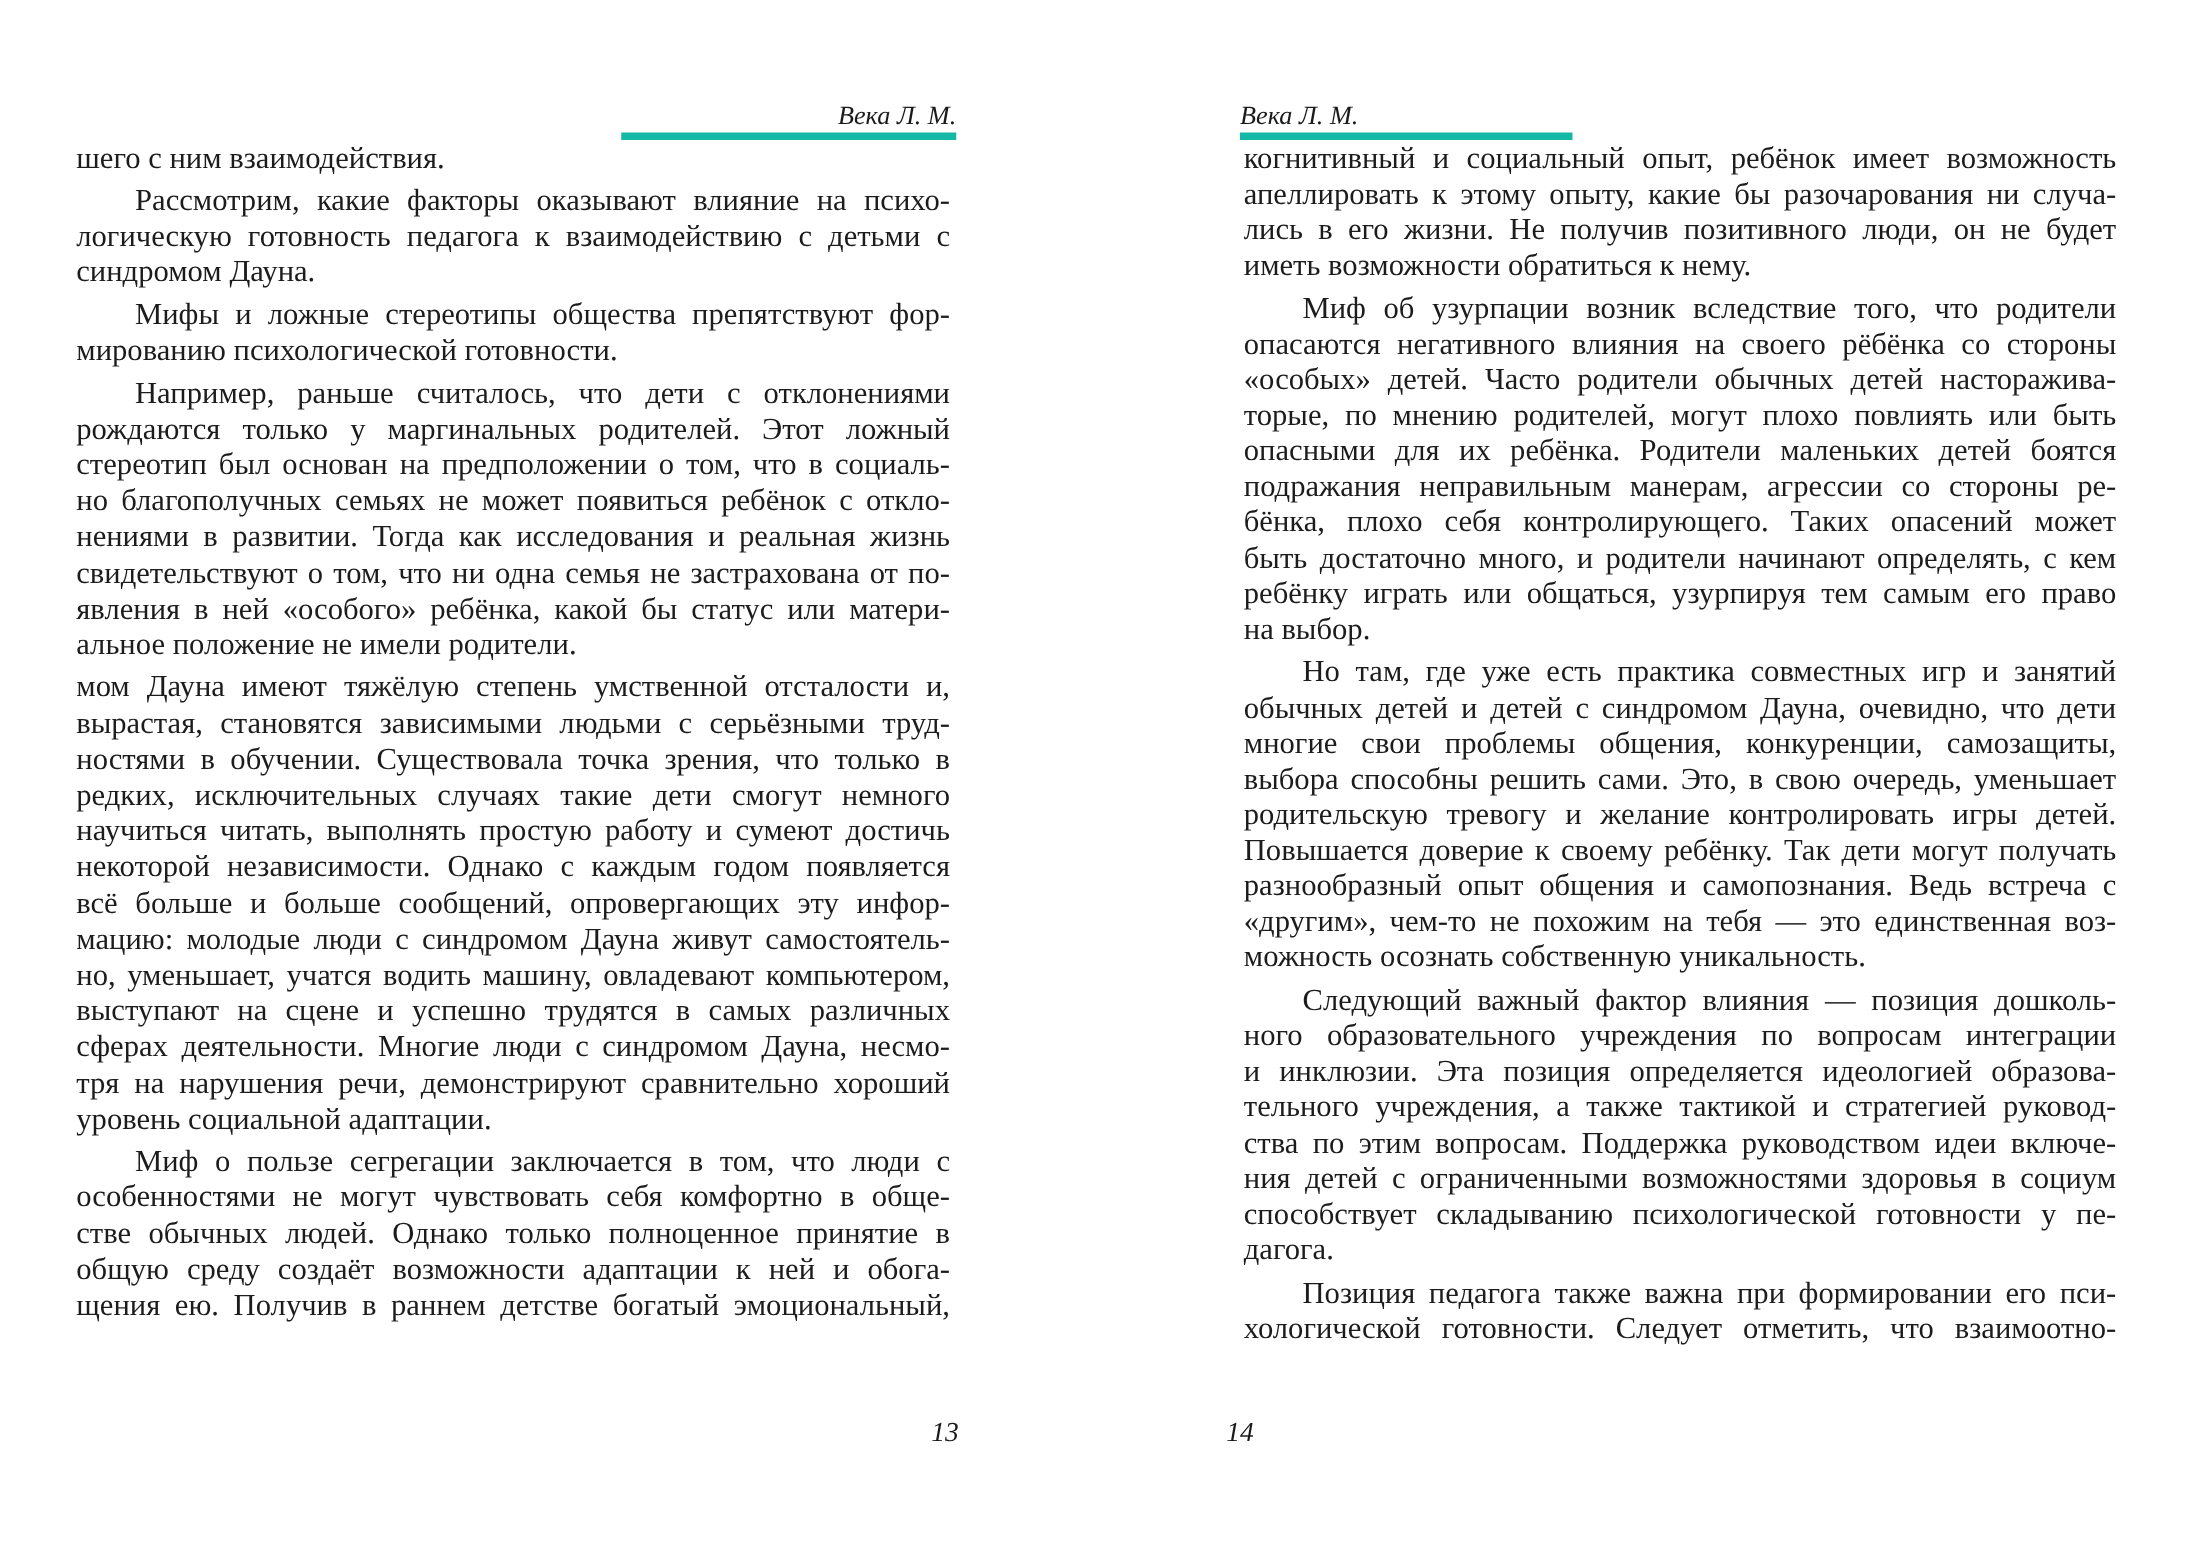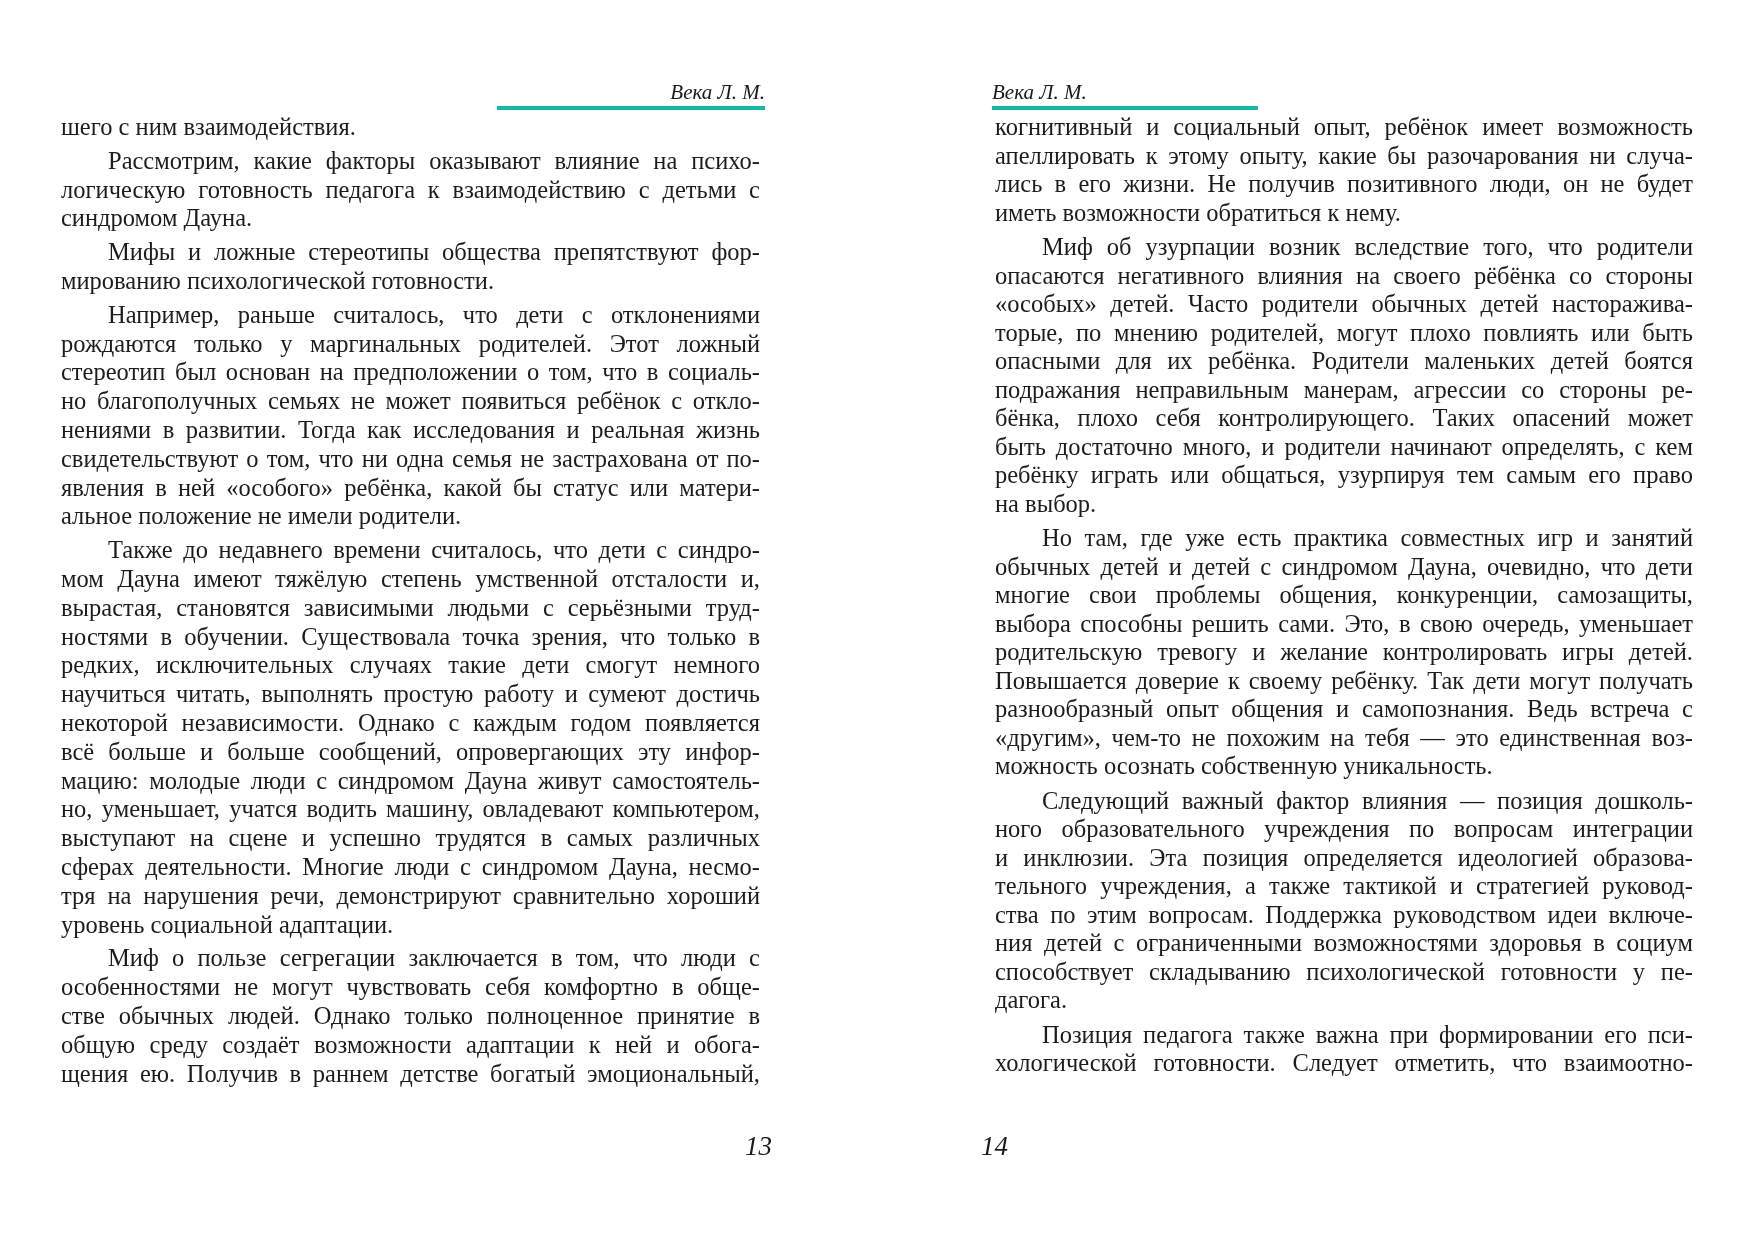--- a/index.html
+++ b/index.html
@@ -20,21 +20,21 @@
     top: 0;
     height: 1240px;
   }
   .page.left { left: 0; width: 877px; }
   .page.right { left: 877px; width: 877px; }
 
   .running-head {
     position: absolute;
     top: 80px;
     height: 26px;
-    border-bottom: 4px solid #14b8a6;
+    border-bottom: 6px solid #14b8a6;
     font-style: italic;
     font-size: 21px;
     line-height: 24px;
     color: #1a1a1a;
   }
   .page.left .running-head {
     left: 497px;
     width: 268px;
     text-align: right;
   }
@@ -65,21 +65,21 @@
   }
   .page.left .line { height: 28.8px; line-height: 28.8px; }
   .page.right .line { height: 28.5px; line-height: 28.5px; }
   .line.first { padding-left: 47px; }
   .line.last { text-align: right; text-align-last: left; }
 
   .folio {
     position: absolute;
     top: 1134px;
     font-style: italic;
-    font-size: 27px;
+    font-size: 22px;
     line-height: 24px;
     color: #1a1a1a;
   }
   .page.left .folio { left: 745px; }
   .page.right .folio { left: 104px; }
 </style>
 </head>
 <body>
 
 <div class="page left">
@@ -101,21 +101,20 @@
         <span class="line first">Например, раньше считалось, что дети с отклонениями</span>
         <span class="line">рождаются только у маргинальных родителей. Этот ложный</span>
         <span class="line">стереотип был основан на предположении о том, что в социаль-</span>
         <span class="line">но благополучных семьях не может появиться ребёнок с откло-</span>
         <span class="line">нениями в развитии. Тогда как исследования и реальная жизнь</span>
         <span class="line">свидетельствуют о том, что ни одна семья не застрахована от по-</span>
         <span class="line">явления в ней «особого» ребёнка, какой бы статус или матери-</span>
         <span class="line last">альное положение не имели родители.</span>
       </div>
       <div class="para">
-        <span class="line first">Также до недавнего времени считалось, что дети с синдро-</span>
         <span class="line">мом Дауна имеют тяжёлую степень умственной отсталости и,</span>
         <span class="line">вырастая, становятся зависимыми людьми с серьёзными труд-</span>
         <span class="line">ностями в обучении. Существовала точка зрения, что только в</span>
         <span class="line">редких, исключительных случаях такие дети смогут немного</span>
         <span class="line">научиться читать, выполнять простую работу и сумеют достичь</span>
         <span class="line">некоторой независимости. Однако с каждым годом появляется</span>
         <span class="line">всё больше и больше сообщений, опровергающих эту инфор-</span>
         <span class="line">мацию: молодые люди с синдромом Дауна живут самостоятель-</span>
         <span class="line">но, уменьшает, учатся водить машину, овладевают компьютером,</span>
         <span class="line">выступают на сцене и успешно трудятся в самых различных</span>

